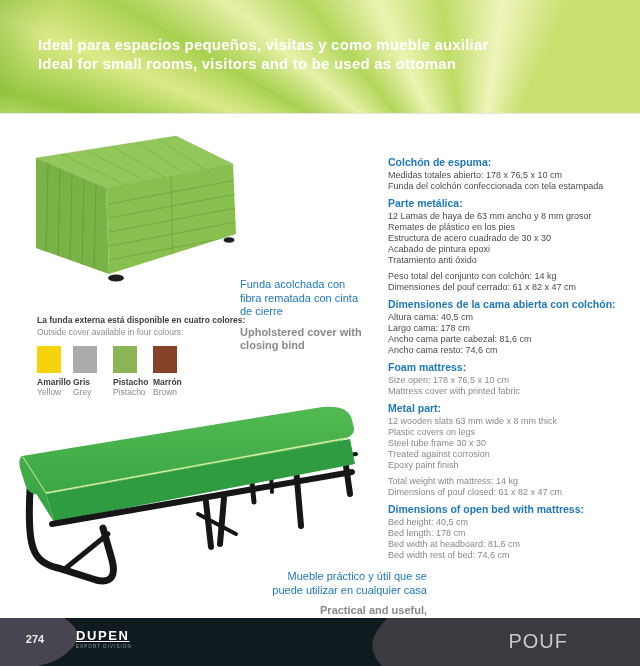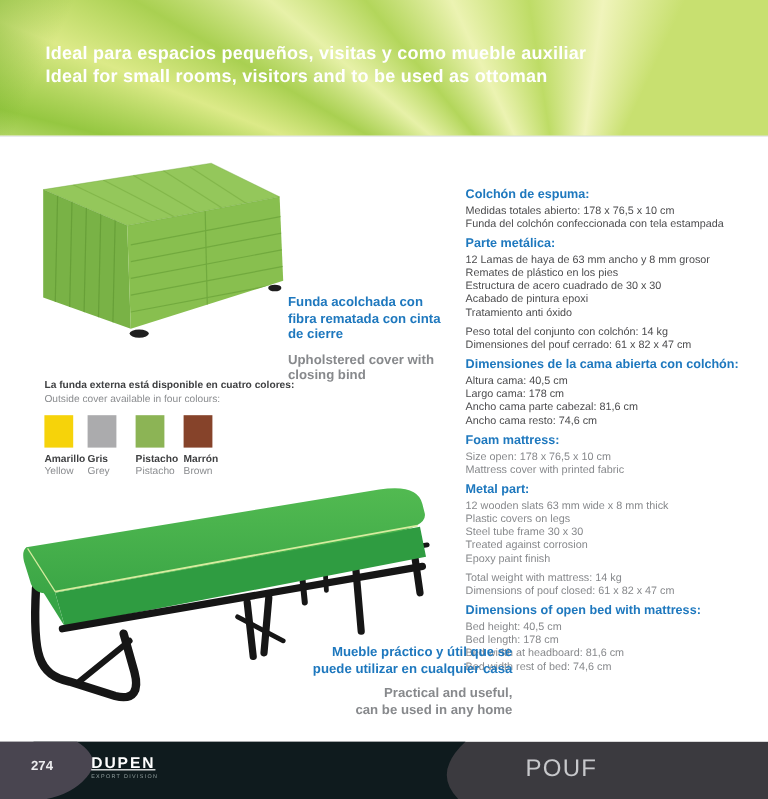--- a/index.html
+++ b/index.html
@@ -22,21 +22,21 @@
         #c8e070 180deg),
       linear-gradient(90deg, #dce97c, #a5ce4c);
     border-bottom:1px solid #e3e7e9;
   }
   .banner-text {
     position:absolute; left:38px; top:36px;
     color:#ffffff; font-weight:bold; font-size:15px; line-height:18.5px;
     letter-spacing:.2px;
   }
   
-  .cap-es { color:#1e78be; font-weight:bold; font-size:11px; line-height:13.5px; white-space:pre-line; }
+  .cap-es { color:#1e78be; font-weight:normal; font-size:11px; line-height:13.5px; white-space:pre-line;margin-top:32px; }
   .cap-en { color:#87898c; font-weight:bold; font-size:11px; line-height:13.5px; white-space:pre-line; margin-top:7px; }
   .pouf-caption { position:absolute; left:240px; top:246px; width:165px; }
   .bed-caption  { position:absolute; left:242px; top:538px; width:185px;text-align:right; }
   
   .colors { position:absolute; left:37px; top:315px; width:230px; }
   .colors-title-es { font-size:8.5px; font-weight:bold; color:#3f4042; }
   .colors-title-en { font-size:8.5px; color:#8a8c8f; margin-top:2px; }
   .swatch-row { display:flex; margin-top:9px; }
   .swatch-col { width:40px; margin-right:0; }
   .swatch-col:nth-child(1){ width:36px; }
@@ -57,21 +57,21 @@
   .footer { position:absolute; left:0; top:618px; width:568px; height:48px; }
   .footer svg { position:absolute; left:0; top:0; }
   .page-num {
     position:absolute; left:10px; top:15px; width:50px; text-align:center;
     color:#ececee; font-weight:bold; font-size:11px;
   }
   .brand { position:absolute; left:76px; top:10px; color:#ffffff; }
   .brand-name { font-size:13px; font-weight:bold; letter-spacing:1.6px;text-decoration:underline; }
   .brand-sub  { font-size:4.5px; letter-spacing:1.1px; color:#93a0a0; margin-top:1px; }
   .category {
-    position:absolute; left:438px; top:12px; width:130px; text-align:left;
+    position:absolute; left:438px; top:12px; width:130px; text-align:right;
     color:#c7c8cb; font-size:20px; letter-spacing:1px; font-weight:normal;
   }
 </style>
 </head>
 <body>
 
 <div class="banner">
   <div class="banner-text">
     <div>Ideal para espacios pequeños, visitas y como mueble auxiliar</div>
     <div>Ideal for small rooms, visitors and to be used as ottoman</div>

